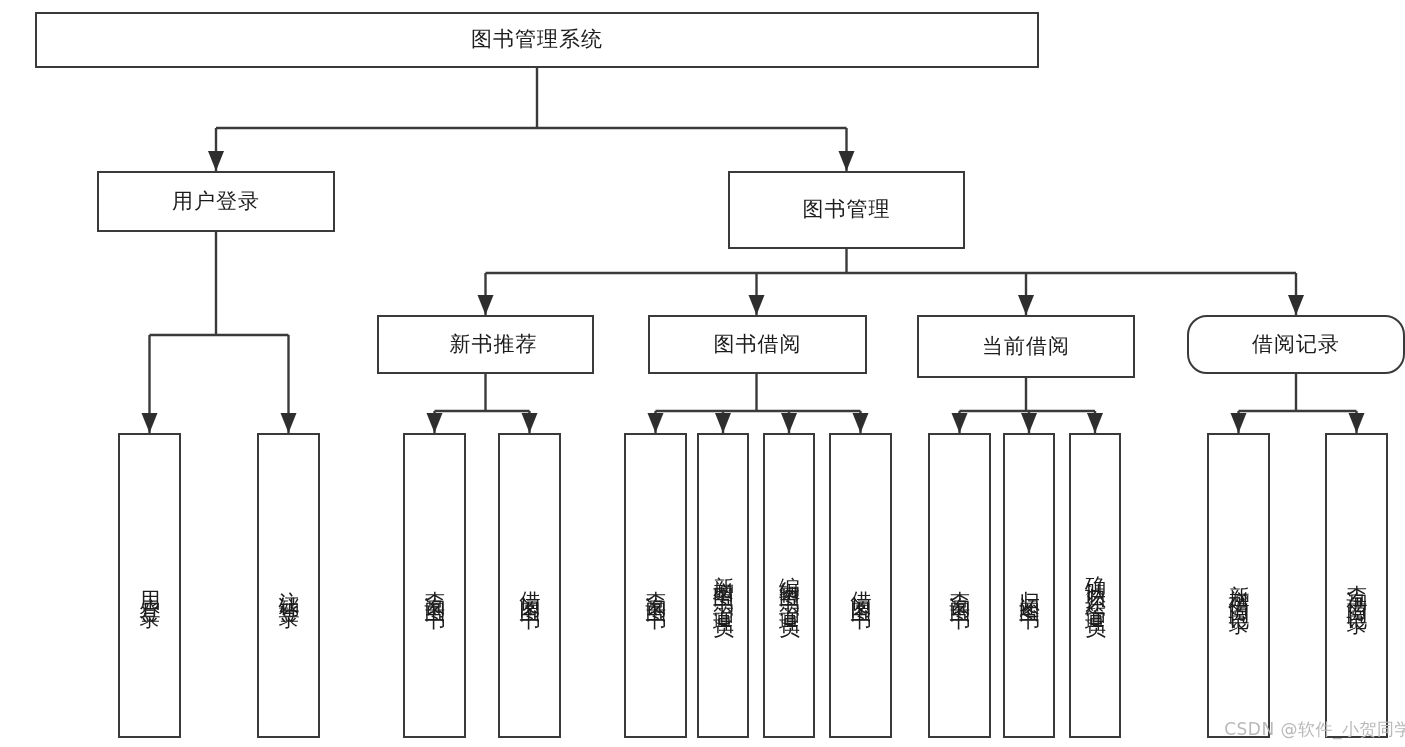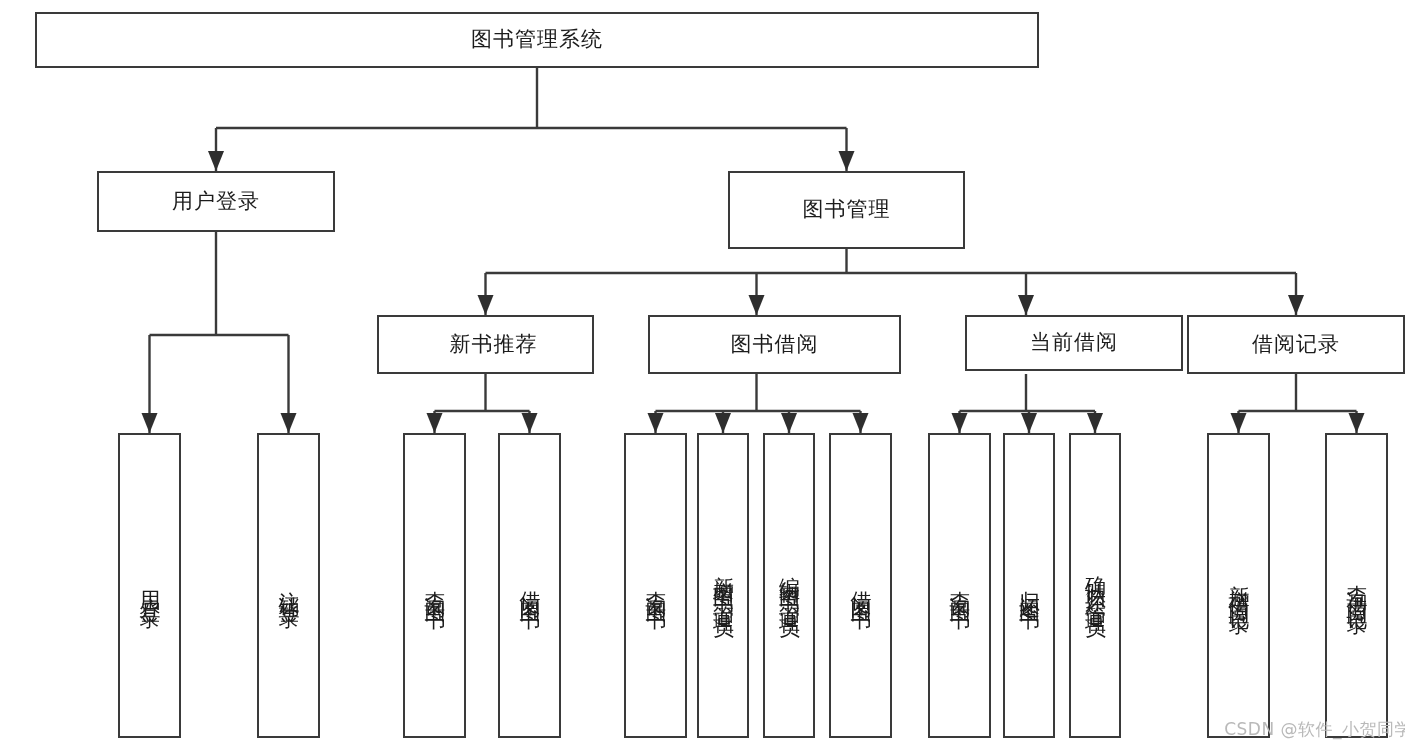--- a/index.html
+++ b/index.html
@@ -147,27 +147,27 @@
       </div>
       <div class="node-box" style="left: 80px; top: 171px; width: 238px; height: 61px;">
         <span class="node-label-h">用户登录</span>
       </div>
       <div class="node-box" style="left: 711px; top: 171px; width: 237px; height: 78px;">
         <span class="node-label-h">图书管理</span>
       </div>
       <div class="node-box" style="left: 360px; top: 315px; width: 217px; height: 59px; padding-left: 16px;">
         <span class="node-label-h">新书推荐</span>
       </div>
-      <div class="node-box" style="left: 631px; top: 315px; width: 253px; height: 59px;">
+      <div class="node-box" style="left: 631px; top: 315px; width: 219px; height: 59px;">
         <span class="node-label-h">图书借阅</span>
       </div>
-      <div class="node-box" style="left: 900px; top: 315px; width: 218px; height: 56px; margin-left: 48px;">
+      <div class="node-box" style="left: 900px; top: 315px; width: 218px; height: 63px;">
         <span class="node-label-h">当前借阅</span>
       </div>
-      <div class="node-box" style="left: 1170px; top: 315px; width: 218px; height: 59px;">
+      <div class="node-box" style="left: 1170px; top: 315px; width: 218px; height: 59px; border-radius: 20px;">
         <span class="node-label-h">借阅记录</span>
       </div>
       <div class="node-box leaf-box" style="left: 101px; top: 433px; width: 63px; height: 305px;">
         <span class="node-label-v">用户登录</span>
       </div>
       <div class="node-box leaf-box" style="left: 240px; top: 433px; width: 63px; height: 305px;">
         <span class="node-label-v">注销登录</span>
       </div>
       <div class="node-box leaf-box" style="left: 386px; top: 433px; width: 63px; height: 305px;">
         <span class="node-label-v">查询图书</span>

